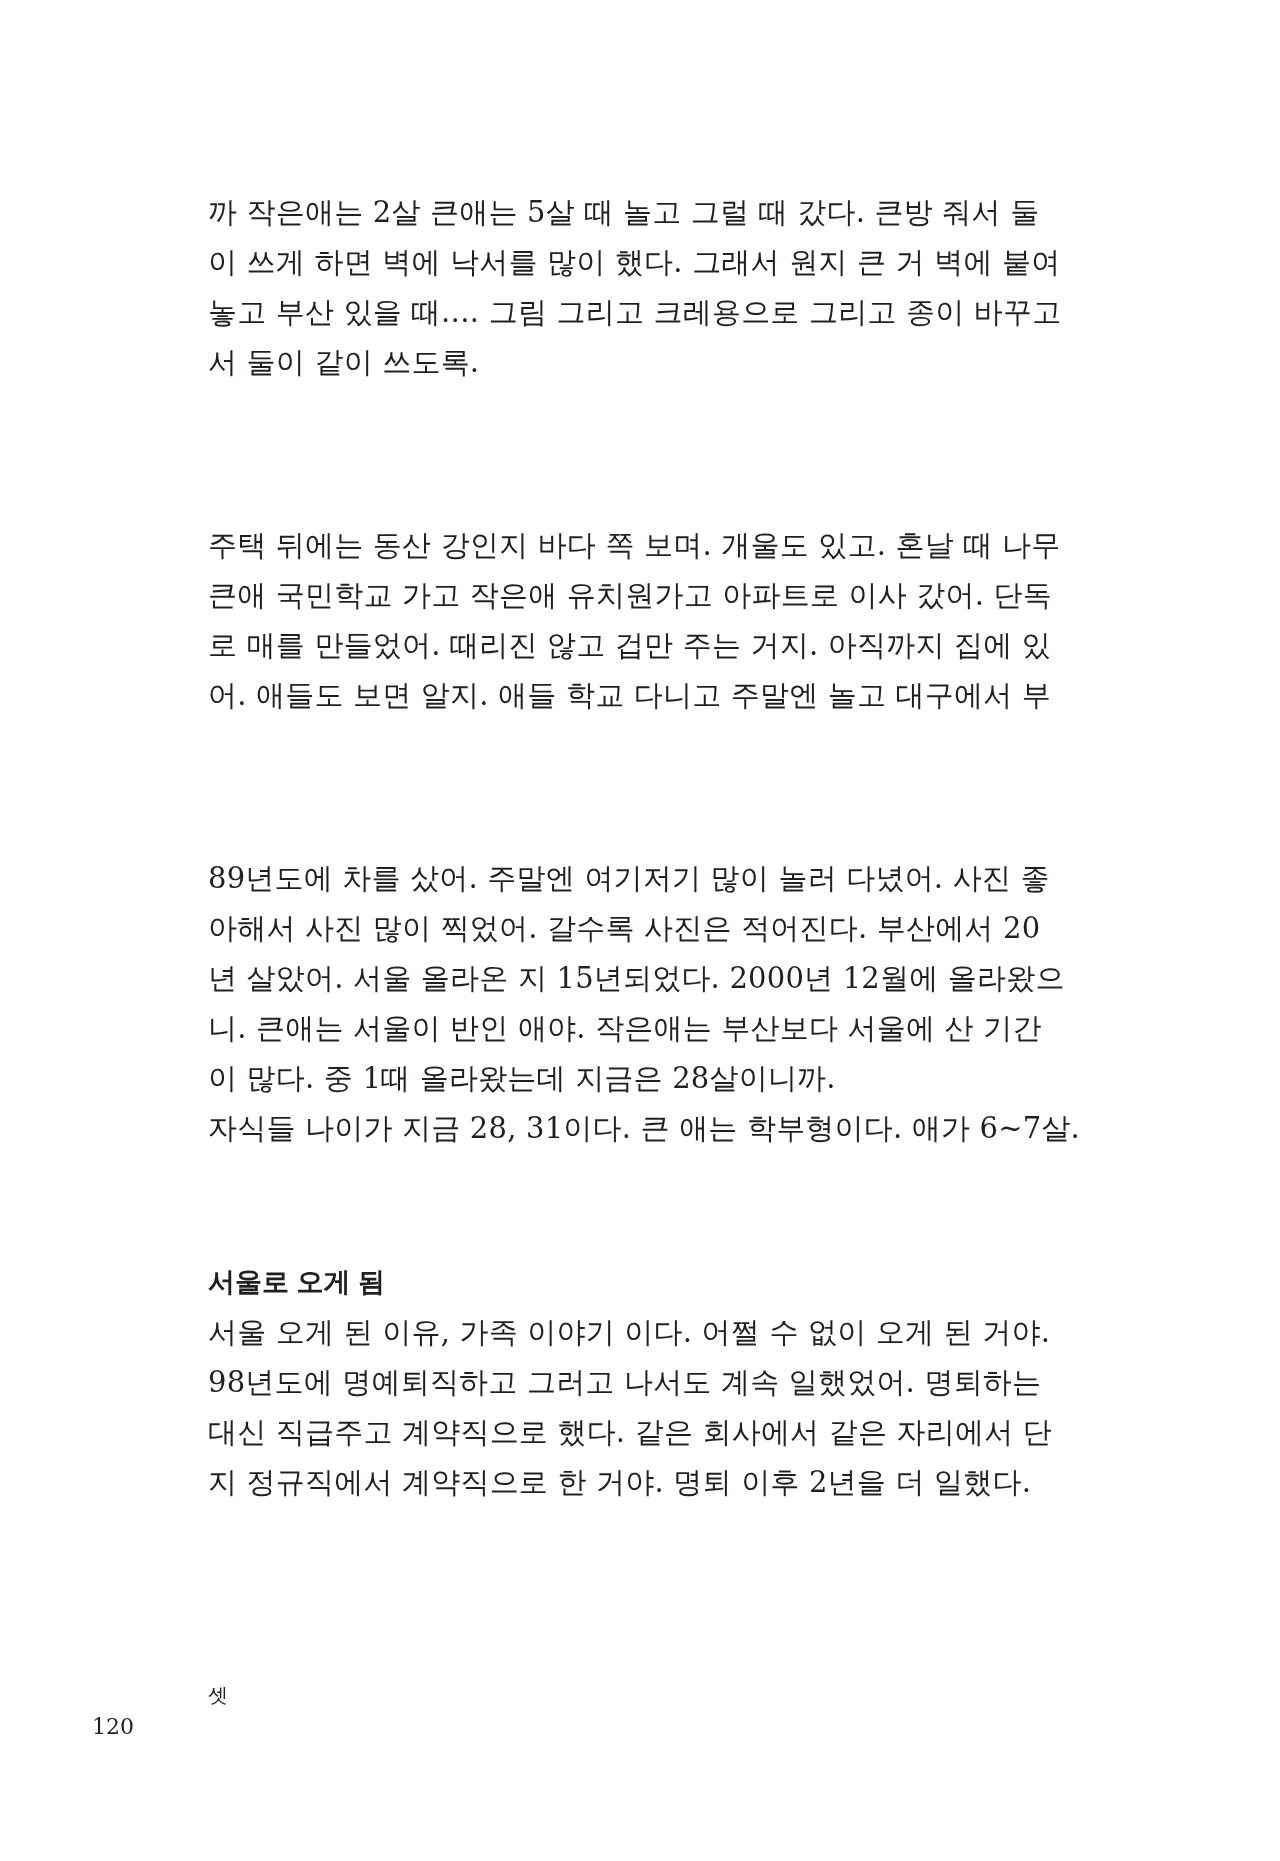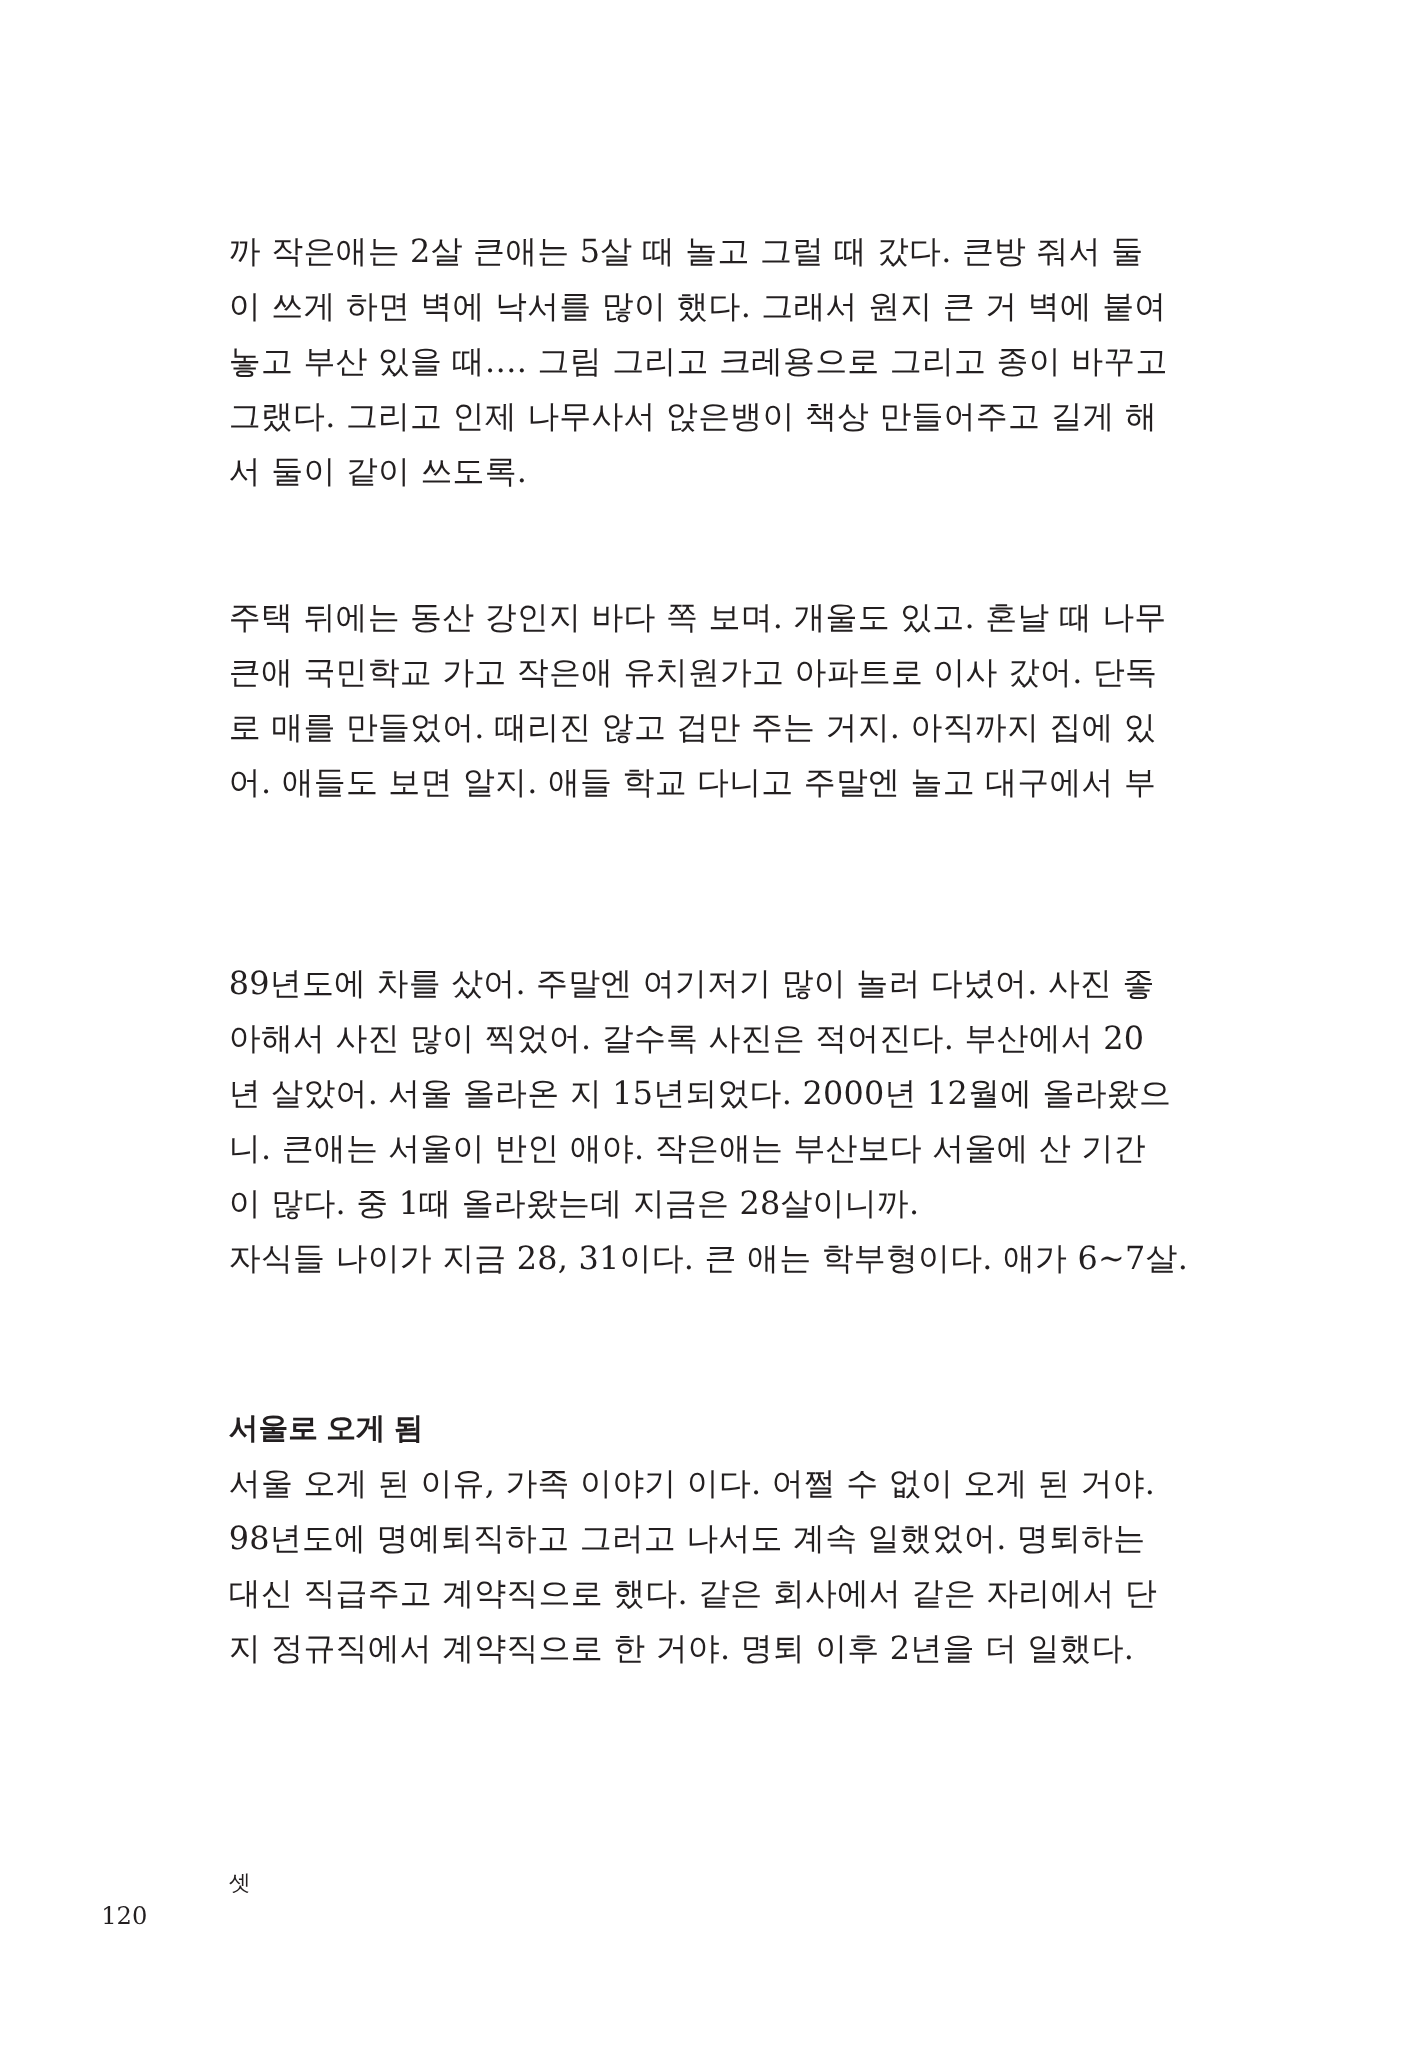--- a/index.html
+++ b/index.html
@@ -10,21 +10,21 @@
     body {
       width: 1280px;
       height: 1861px;
       position: relative;
       overflow: hidden;
       color: #231f20;
       font-family: "DejaVu Serif", "Liberation Serif", serif;
     }
     .page {
       position: absolute;
-      left: 0; top: 16px;
+      left: 0; top: 0;
       width: 1280px;
       height: 1603px;
     }
     .text-block {
       position: absolute;
       left: 208px;
       width: 820px;
     }
     .line {
       display: block;
@@ -73,21 +73,20 @@
   </style>
 </head>
 <body>
 
 <div class="page">
 
   <div class="text-block para1">
     <span class="line">까 작은애는 2살 큰애는 5살 때 놀고 그럴 때 갔다. 큰방 줘서 둘</span>
     <span class="line">이 쓰게 하면 벽에 낙서를 많이 했다. 그래서 원지 큰 거 벽에 붙여</span>
     <span class="line">놓고 부산 있을 때…. 그림 그리고 크레용으로 그리고 종이 바꾸고</span>
-    <span class="line">그랬다. 그리고 인제 나무사서 앉은뱅이 책상 만들어주고 길게 해</span>
     <span class="line last">서 둘이 같이 쓰도록.</span>
   </div>
 
   <div class="text-block para2">
     <span class="line">주택 뒤에는 동산 강인지 바다 쪽 보며. 개울도 있고. 혼날 때 나무</span>
     <span class="line">큰애 국민학교 가고 작은애 유치원가고 아파트로 이사 갔어. 단독</span>
     <span class="line">로 매를 만들었어. 때리진 않고 겁만 주는 거지. 아직까지 집에 있</span>
     <span class="line">어. 애들도 보면 알지. 애들 학교 다니고 주말엔 놀고 대구에서 부</span>
   </div>
 

